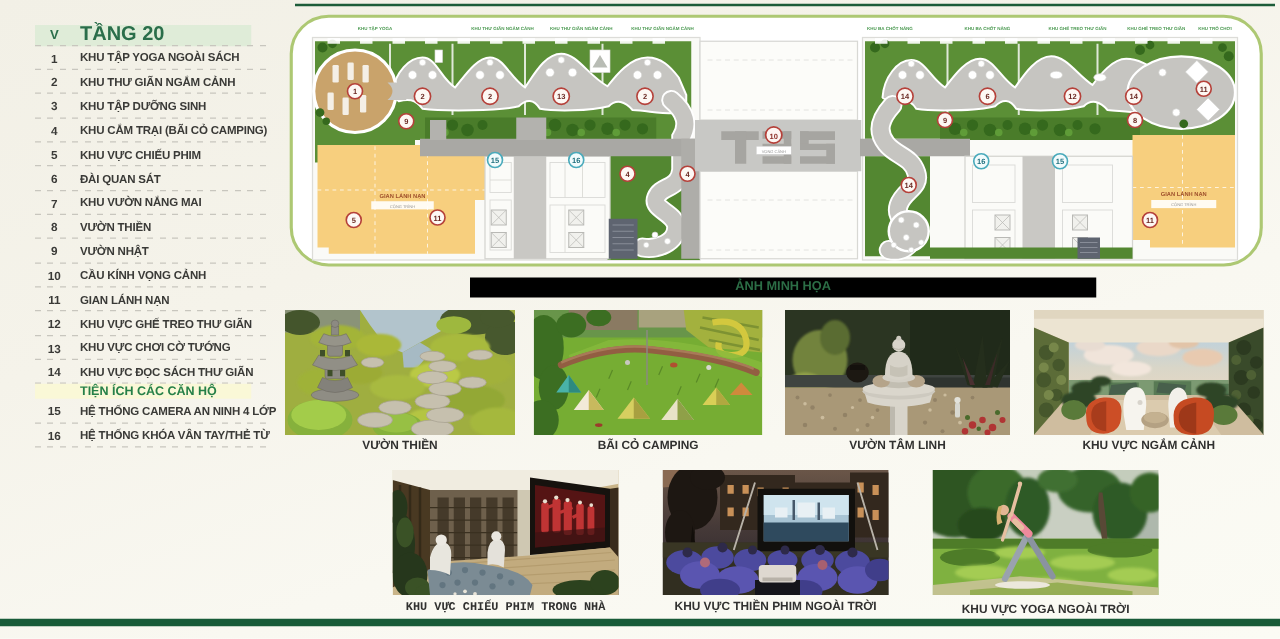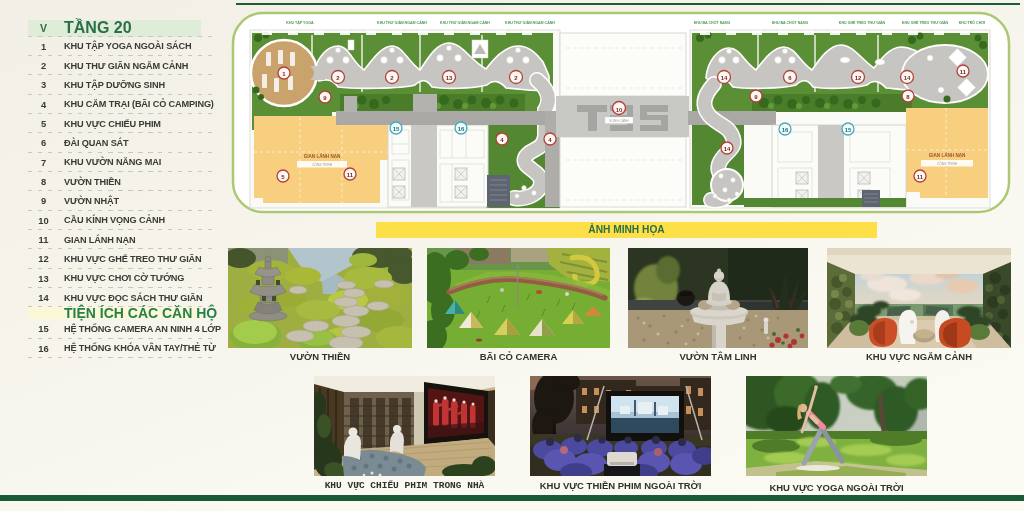--- a/index.html
+++ b/index.html
@@ -11,23 +11,23 @@
 .trow{display:flex;align-items:center;height:19.35px;position:relative;}
 .trow::after{content:"";position:absolute;left:0;right:-14px;bottom:0;height:1px;
   background:repeating-linear-gradient(90deg,#c8c6be 0 4.5px,transparent 4.5px 10px);}
 .hl::after{display:none;}
 .trow .num{width:31px;text-align:center;font-size:9.4px;font-weight:bold;color:#3a3a37;flex:none;}
 .trow .txt{padding-left:5px;font-size:9.2px;font-weight:bold;color:#3a3a37;white-space:nowrap;letter-spacing:-0.15px;}
 #thead{background:#dfecd8;height:17px;}
 #thead .num{color:#2a6e4a;font-size:10.5px;}
 #thead .txt{color:#2a6e4a;font-size:16px;letter-spacing:0;}
 .hl{background:#faf8d7;height:12px;border-bottom:none;}
-.hl .txt{color:#268048;font-size:14px;letter-spacing:0;}
-
-#strip{left:376px;top:222px;width:501px;height:15.5px;background:#fde047;
+.hl .txt{color:#268048;font-size:10px;letter-spacing:0;}
+
+#strip{left:376px;top:222px;width:501px;height:15.5px;background:#000000;
   text-align:center;font-size:10.2px;font-weight:bold;color:#2c6e46;line-height:16px;}
 .cap{font-size:9.5px;font-weight:bold;color:#313130;text-align:center;white-space:nowrap;}
 #bbar{left:0;top:494.5px;width:1024px;height:6px;background:#185b38;}
 #topline{left:236px;top:2.5px;width:784px;height:2.2px;background:#1c5c39;}
 .ph{position:absolute;overflow:hidden;}
 </style>
 </head>
 <body>
 <div class="abs" id="topline"></div>
 
@@ -716,21 +716,21 @@
 <circle cx="85" cy="74" r="2" fill="#d8d4cc"></circle>
 <path d="M108,82 Q106,64 115,62 Q124,62 123,78 L121,94 L109,94 Z" fill="#f2f0ea"></path>
 <path d="M42,86 Q40,72 56,70 Q72,69 70,84 Q70,98 56,99 Q42,99 42,86 Z" fill="#cc4e26"></path>
 <path d="M46,84 Q46,74 58,73 L58,97 Q46,96 46,84 Z" fill="#a83c1c"></path>
 <path d="M112,88 Q110,72 128,70 Q146,69 144,86 Q144,100 128,100 Q112,100 112,88 Z" fill="#c64a22"></path>
 <path d="M116,86 Q116,76 130,74 L130,99 Q116,98 116,86 Z" fill="#9e3819"></path>
 <ellipse cx="97" cy="88" rx="11" ry="6.5" fill="#b4a183"></ellipse>
 <ellipse cx="97" cy="86" rx="9" ry="4.5" fill="#c4b190"></ellipse>
 </svg></div>
 <div class="abs cap" style="left:228px;top:351px;width:184px;">VƯỜN THIỀN</div>
-<div class="abs cap" style="left:427px;top:351px;width:183px;">BÃI CỎ CAMERA</div>
+<div class="abs cap" style="left:427px;top:351px;width:183px;">BÃI CỎ CAMPING</div>
 <div class="abs cap" style="left:628px;top:351px;width:180px;">VƯỜN TÂM LINH</div>
 <div class="abs cap" style="left:827px;top:351px;width:184px;text-align:center;">KHU VỰC NGẮM CẢNH</div>
 
 <div class="ph" id="p5" style="left:314px;top:376px;width:181px;height:100px;"><svg width="181" height="100" viewBox="0 0 181 100">
 <rect width="181" height="100" fill="#c9b488"></rect>
 <path d="M0,0 L181,0 L181,11 L138,19 L30,19 L0,11 Z" fill="#f0ece0"></path>
 <rect x="30" y="16" width="85" height="58" fill="#6e604c"></rect>
 <g fill="#453a2a">
 <rect x="36" y="22" width="9" height="50"></rect>
         <rect x="49" y="22" width="9" height="50"></rect>

